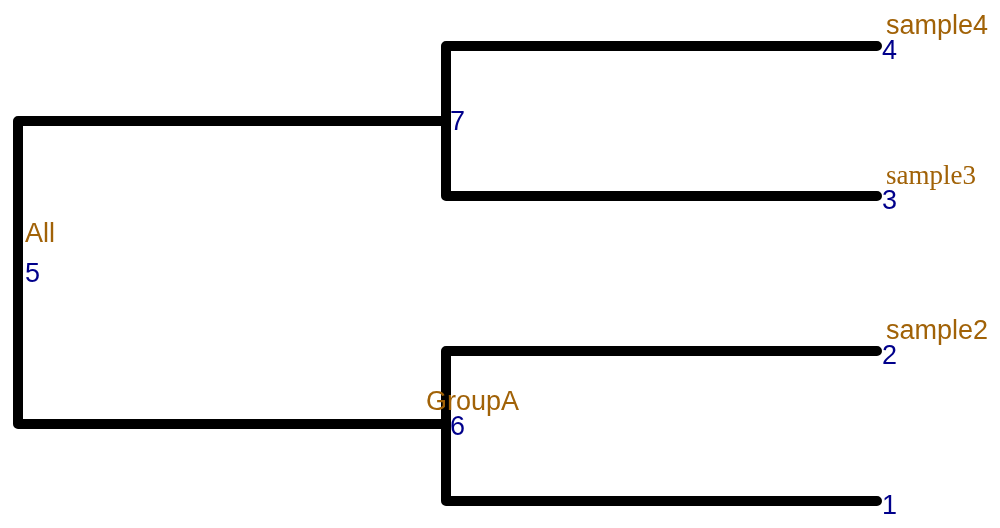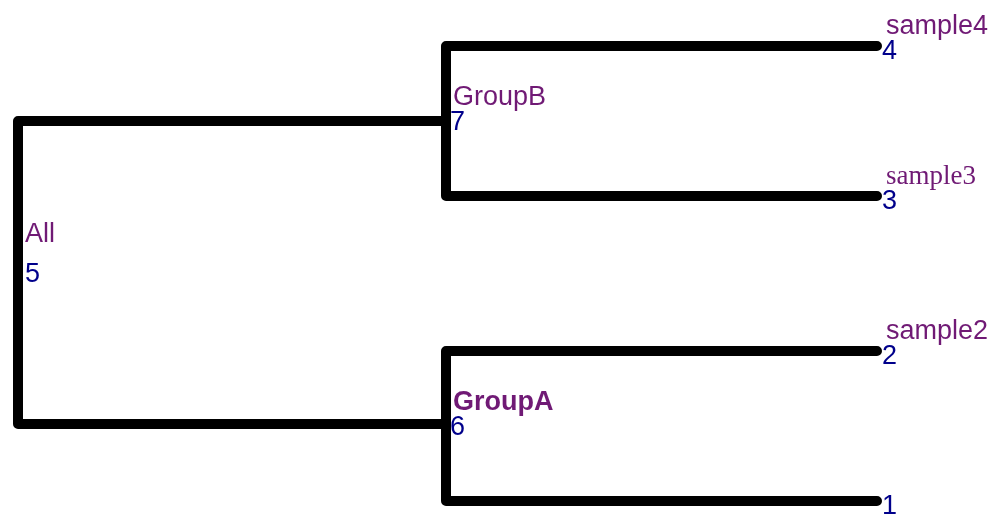--- a/index.html
+++ b/index.html
@@ -24,21 +24,21 @@
     fill: none;
     stroke: #000000;
     stroke-width: 10;
     stroke-linecap: round;
     stroke-linejoin: round;
   }
   .node-label {
     position: absolute;
     font-size: 27px;
     line-height: 27px;
-    color: #701a75;
+    color: #a16207;
     white-space: nowrap;
     text-align: right;
   }
   .node-id {
     position: absolute;
     font-size: 27px;
     line-height: 27px;
     color: #00008b;
     white-space: nowrap;
   }
@@ -50,24 +50,23 @@
 
   <svg class="branches-svg" width="1000" height="528" viewBox="0 0 1000 528">
     <path class="branch" d="M 446 121 L 18 121 L 18 424 L 446 424"></path>
     <path class="branch" d="M 877 46 L 446 46 L 446 196 L 877 196"></path>
     <path class="branch" d="M 877 351 L 446 351 L 446 501 L 877 501"></path>
   </svg>
 
   <div class="node-label" style="left:25px; top:220px;">All</div>
   <div class="node-id" style="left:25px; top:260px;">5</div>
 
-  <div class="node-label" style="left:453px; top:83px;">GroupB</div>
   <div class="node-id" style="left:450px; top:108px;">7</div>
 
-  <div class="node-label" style="left:453px; top:388px;font-weight:bold;">GroupA</div>
+  <div class="node-label" style="left:426px; top:388px;">GroupA</div>
   <div class="node-id" style="left:450px; top:413px;">6</div>
 
   <div class="node-label" style="left:886px; top:12px;">sample4</div>
   <div class="node-id" style="left:882px; top:37px;">4</div>
 
   <div class="node-label" style="left:886px; top:162px;font-family:Liberation Serif, serif;">sample3</div>
   <div class="node-id" style="left:882px; top:187px;">3</div>
 
   <div class="node-label" style="left:886px; top:317px;">sample2</div>
   <div class="node-id" style="left:882px; top:342px;">2</div>

